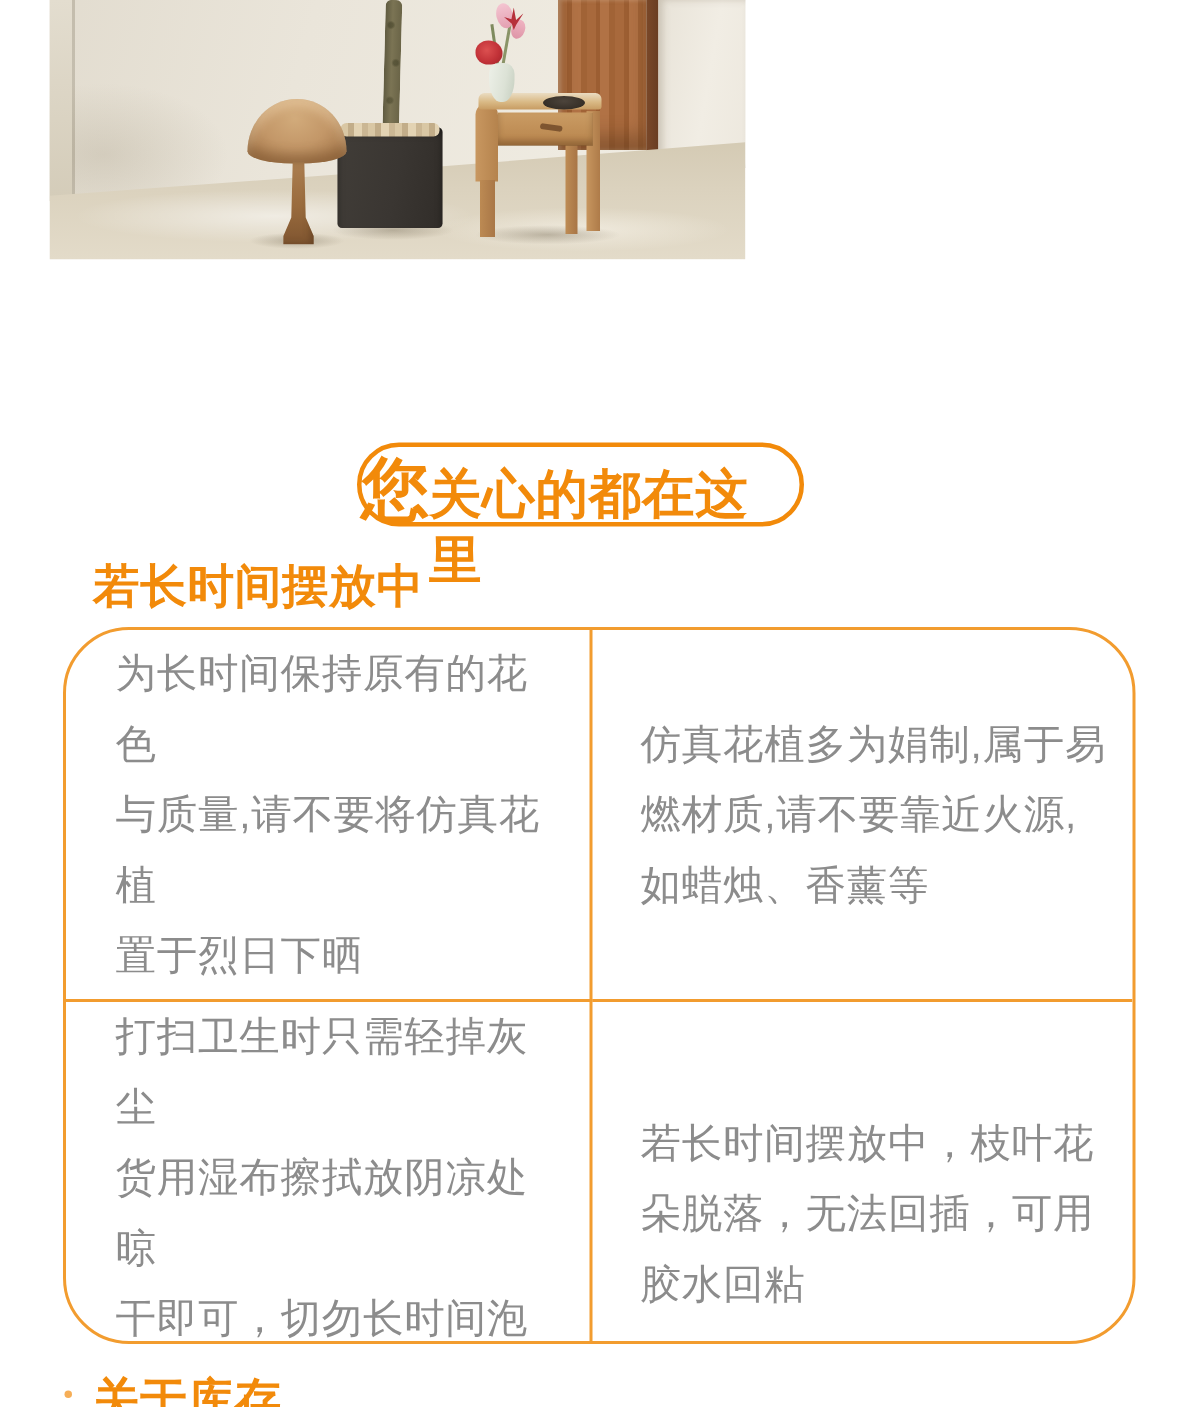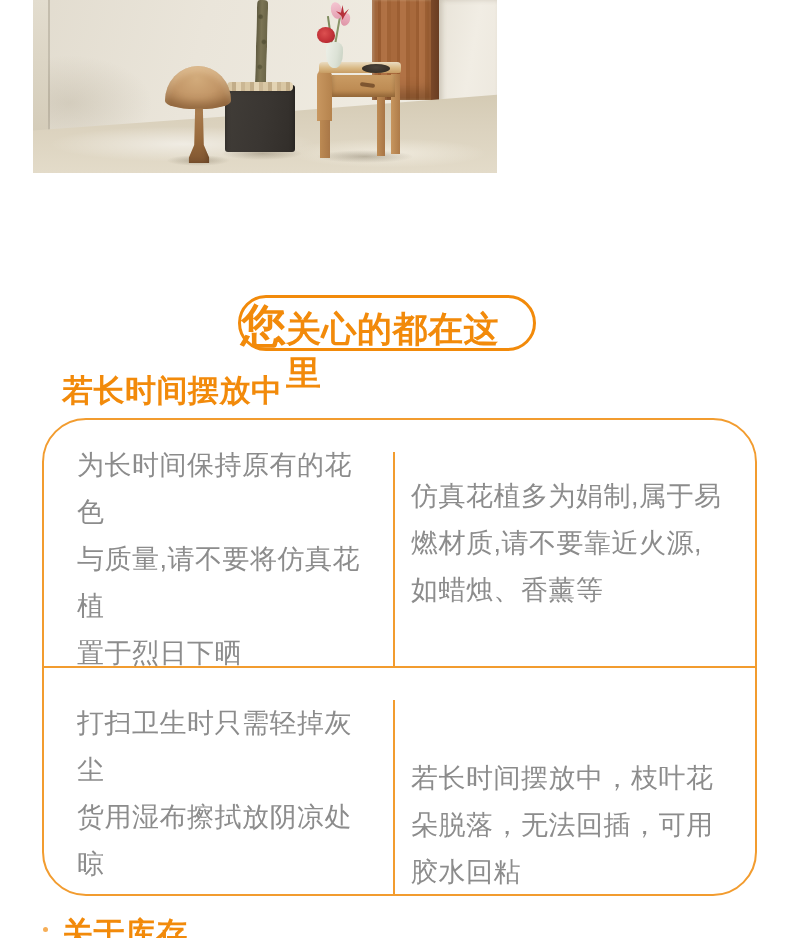--- a/index.html
+++ b/index.html
@@ -103,22 +103,22 @@
     position:absolute;left:42px;top:418px;width:715px;height:478px;
     border:2px solid var(--table_border);border-radius:44px;overflow:hidden;
     display:grid;grid-template-columns:351px 1fr;grid-template-rows:248px 1fr;
     background:#fff;
   }
   .cell{
     display:flex;align-items:center;
     color:var(--body_text);font-size:27px;line-height:47px;letter-spacing:.5px;
     white-space:pre-line;
   }
-  .cell.col0{border-right:2px solid var(--table_border);padding-left:33px;padding-right:14px;margin-top:32px;}
-  .cell.col1{padding-left:16px;padding-right:14px;}
+  .cell.col0{border-right:2px solid var(--table_border);padding-left:33px;padding-right:14px;}
+  .cell.col1{padding-left:32px;padding-right:14px;}
   .cell.row0{border-bottom:2px solid var(--table_border);}
 </style>
 </head>
 <body>
 
 <div class="page">
 
   <div class="hero">
     <div class="wall"></div>
     <div class="wall-stain"></div>

